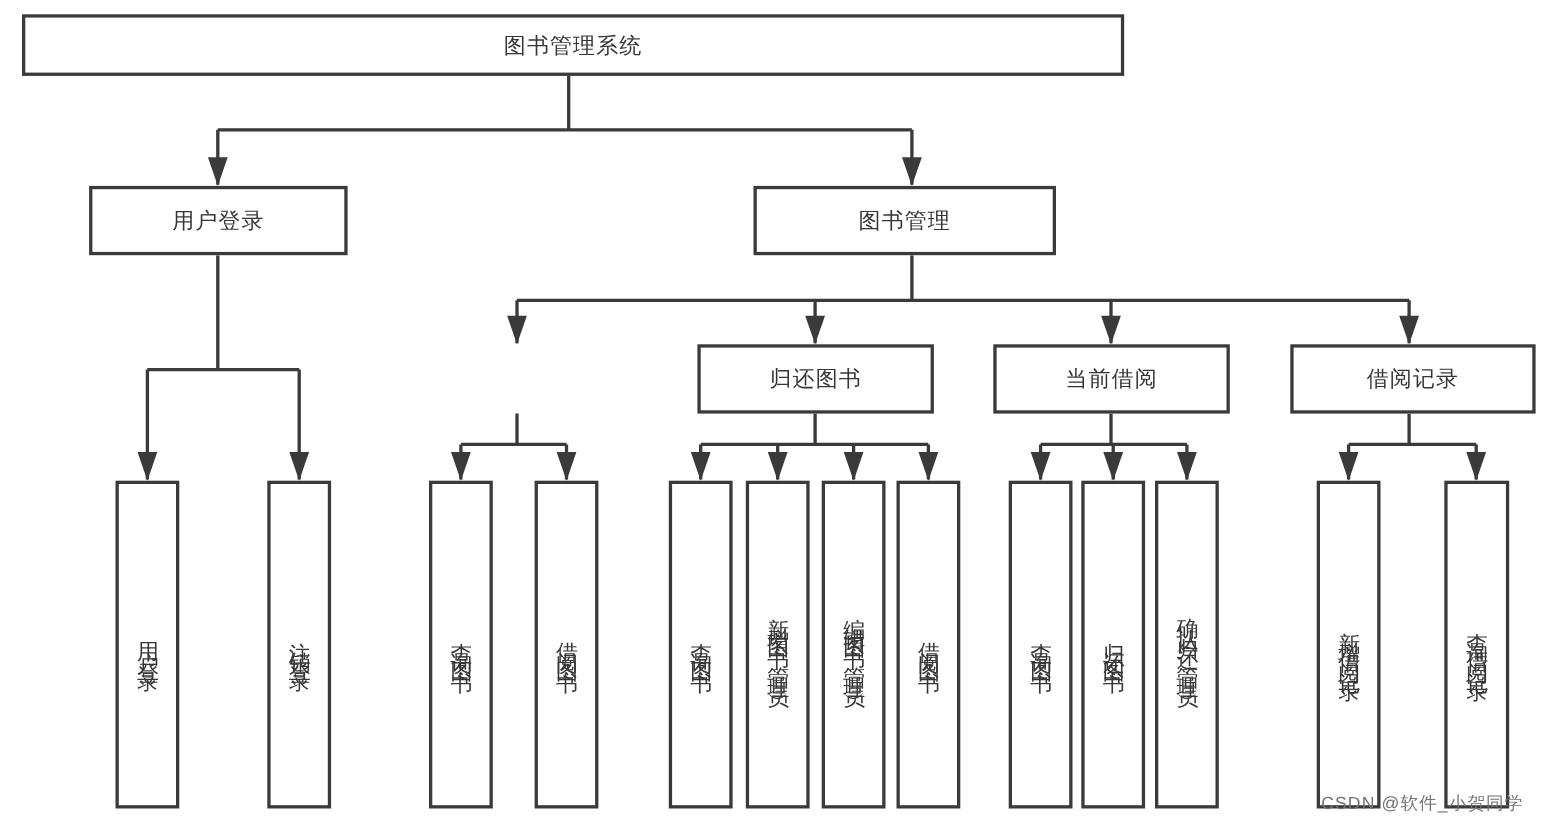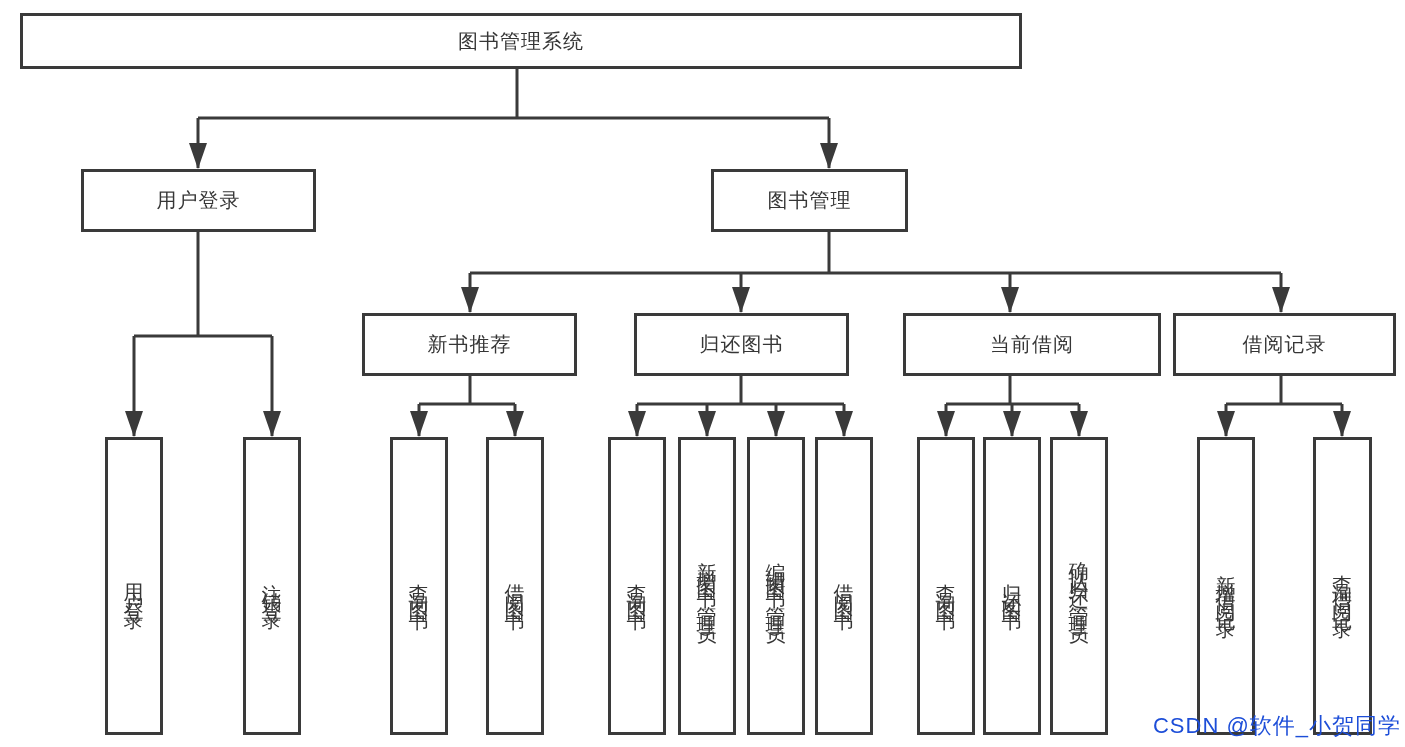--- a/index.html
+++ b/index.html
@@ -27,23 +27,23 @@
   }
   .vbox .vlbl{
     writing-mode:vertical-rl;
     text-orientation:mixed;
     font-size:20px;
     letter-spacing:9px;
     line-height:1;
   }
   .watermark{
     position:absolute;
-    right:4px;bottom:6px;
-    font-size:22px;
-    color:#1d4ed8;
+    right:20px;bottom:6px;
+    font-size:16px;
+    color:#737373;
     letter-spacing:1px;
     white-space:nowrap;
   }
 </style>
 </head>
 <body>
 
 <div class="stage">
 
   <svg class="wires" width="1405" height="747" viewBox="0 0 1405 747" xmlns="http://www.w3.org/2000/svg">
@@ -89,31 +89,28 @@
     </g>
   </svg>
 
   <div class="box" style="left:20px;top:13px;width:1002px;height:56px">
     <span class="lbl">图书管理系统</span>
   </div>
 
   <div class="box" style="left:81px;top:169px;width:235px;height:63px">
     <span class="lbl">用户登录</span>
   </div>
-  <div class="box" style="left:711px;top:169px;width:197px;height:63px">
+  <div class="box" style="left:685px;top:169px;width:275px;height:63px">
     <span class="lbl">图书管理</span>
   </div>
 
-  <div class="box" style="left:362px;top:313px;width:215px;height:63px">
-    <span class="lbl">新书推荐</span>
-  </div>
   <div class="box" style="left:634px;top:313px;width:215px;height:63px">
     <span class="lbl">归还图书</span>
   </div>
-  <div class="box" style="left:903px;top:313px;width:258px;height:63px">
+  <div class="box" style="left:903px;top:313px;width:215px;height:63px">
     <span class="lbl">当前借阅</span>
   </div>
   <div class="box" style="left:1173px;top:313px;width:223px;height:63px">
     <span class="lbl">借阅记录</span>
   </div>
 
   <div class="box vbox" style="left:105px;top:437px;width:58px;height:298px">
     <span class="vlbl">用户登录</span>
   </div>
   <div class="box vbox" style="left:243px;top:437px;width:58px;height:298px">

